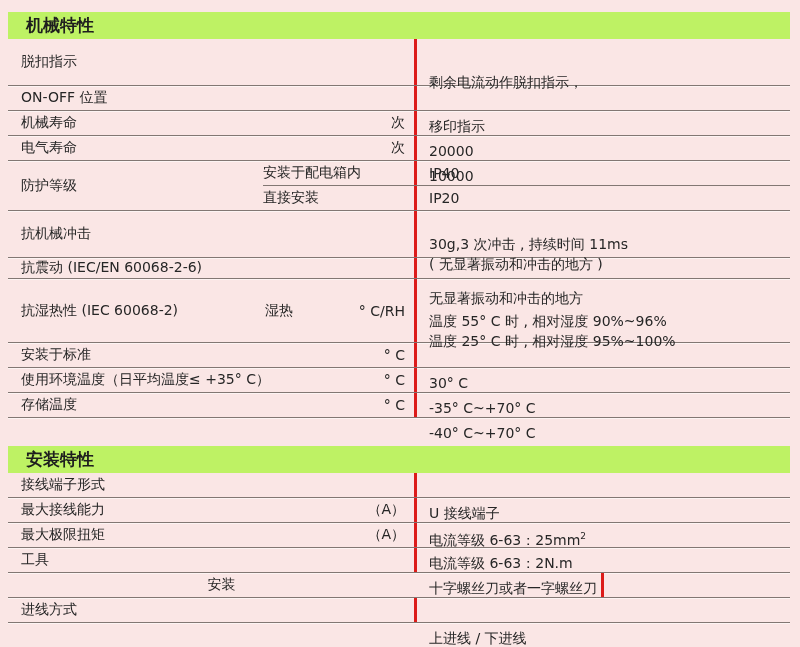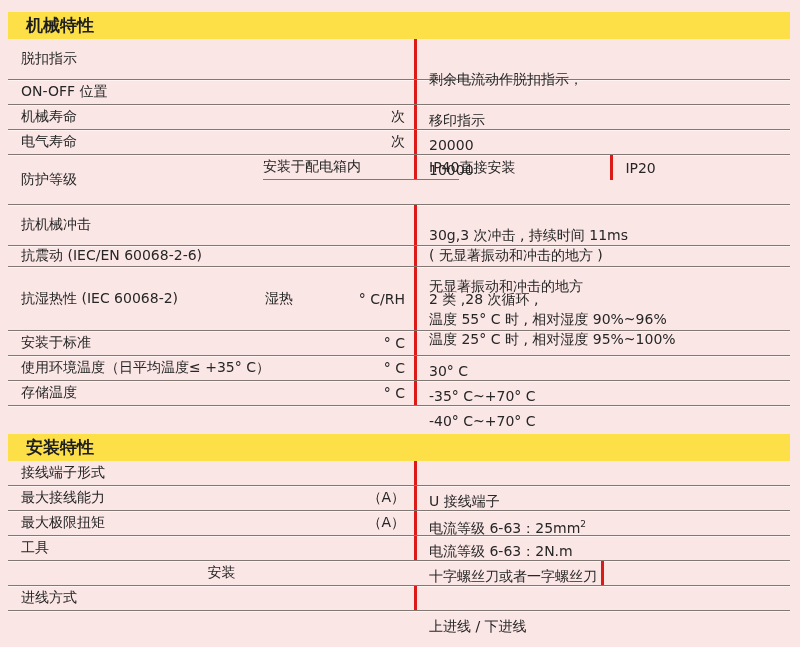--- a/index.html
+++ b/index.html
@@ -8,42 +8,42 @@
     background: #fae6e5;
     font-family: "DejaVu Sans", "Liberation Sans", sans-serif;
     color: #262626;
     overflow: hidden;
   }
   .sheet { padding: 12px 10px 0 8px; }
 
   .section { margin-bottom: 0; }
   .sec-header {
     height: 27px;
-    background: #fde047;
+    background: #bef264;
     display: flex;
     align-items: center;
     padding-left: 18px;
     font-size: 17px;
     font-weight: bold;
     color: #1e1e1e;
     box-sizing: border-box;
   }
   .sec-gap { height: 28px; }
 
   .row {
     display: flex;
     align-items: stretch;
     border-bottom: 1px solid #82777314;
     border-bottom: 1px solid #827773;
     box-shadow: 0 1px 0 rgba(255,255,255,0.55);
     box-sizing: border-box;
     font-size: 14px;
   }
   .row.h1 { height: 25px; justify-content: center; }
-  .row.h2 { height: 41px; }
+  .row.h2 { height: 47px; }
   .row.h3 { height: 64px; }
   .row.hv { height: 21px; }
 
   .left {
     width: 406px;
     position: relative;
     display: flex;
     align-items: center;
     padding-left: 13px;
     box-sizing: border-box;
@@ -79,21 +79,21 @@
 
   
   .prot-label {
     width: 255px;
     flex: none;
     display: flex;
     align-items: center;
     padding-left: 13px;
     box-sizing: border-box;
   }
-  .prot-right { flex: 1; display: flex; flex-direction: row; }
+  .prot-right { flex: 1; display: flex; flex-direction: column; }
   .prot-sub { display: flex; height: 25px; box-sizing: border-box; }
   .prot-sub.first { border-bottom: 1px solid #827773; }
   .prot-mid {
     width: 151px;
     flex: none;
     display: flex;
     align-items: center;
     box-sizing: border-box;
   }
   .prot-val {
@@ -202,21 +202,20 @@
     </div>
 
     <div class="row h3">
       <div class="left">
         <span>抗湿热性 (IEC 60068-2)</span>
         <span class="mid">湿热</span>
         <span class="unit">° C/RH</span>
       </div>
       <div class="redbar"></div>
       <div class="val">
-        <div class="line">2 类 ,28 次循环 ,</div>
         <div class="line">温度 55° C 时 , 相对湿度 90%~96%</div>
         <div class="line">温度 25° C 时 , 相对湿度 95%~100%</div>
       </div>
     </div>
 
     <div class="row h1">
       <div class="left">
         <span>安装于标准</span>
         <span class="unit">° C</span>
       </div>

